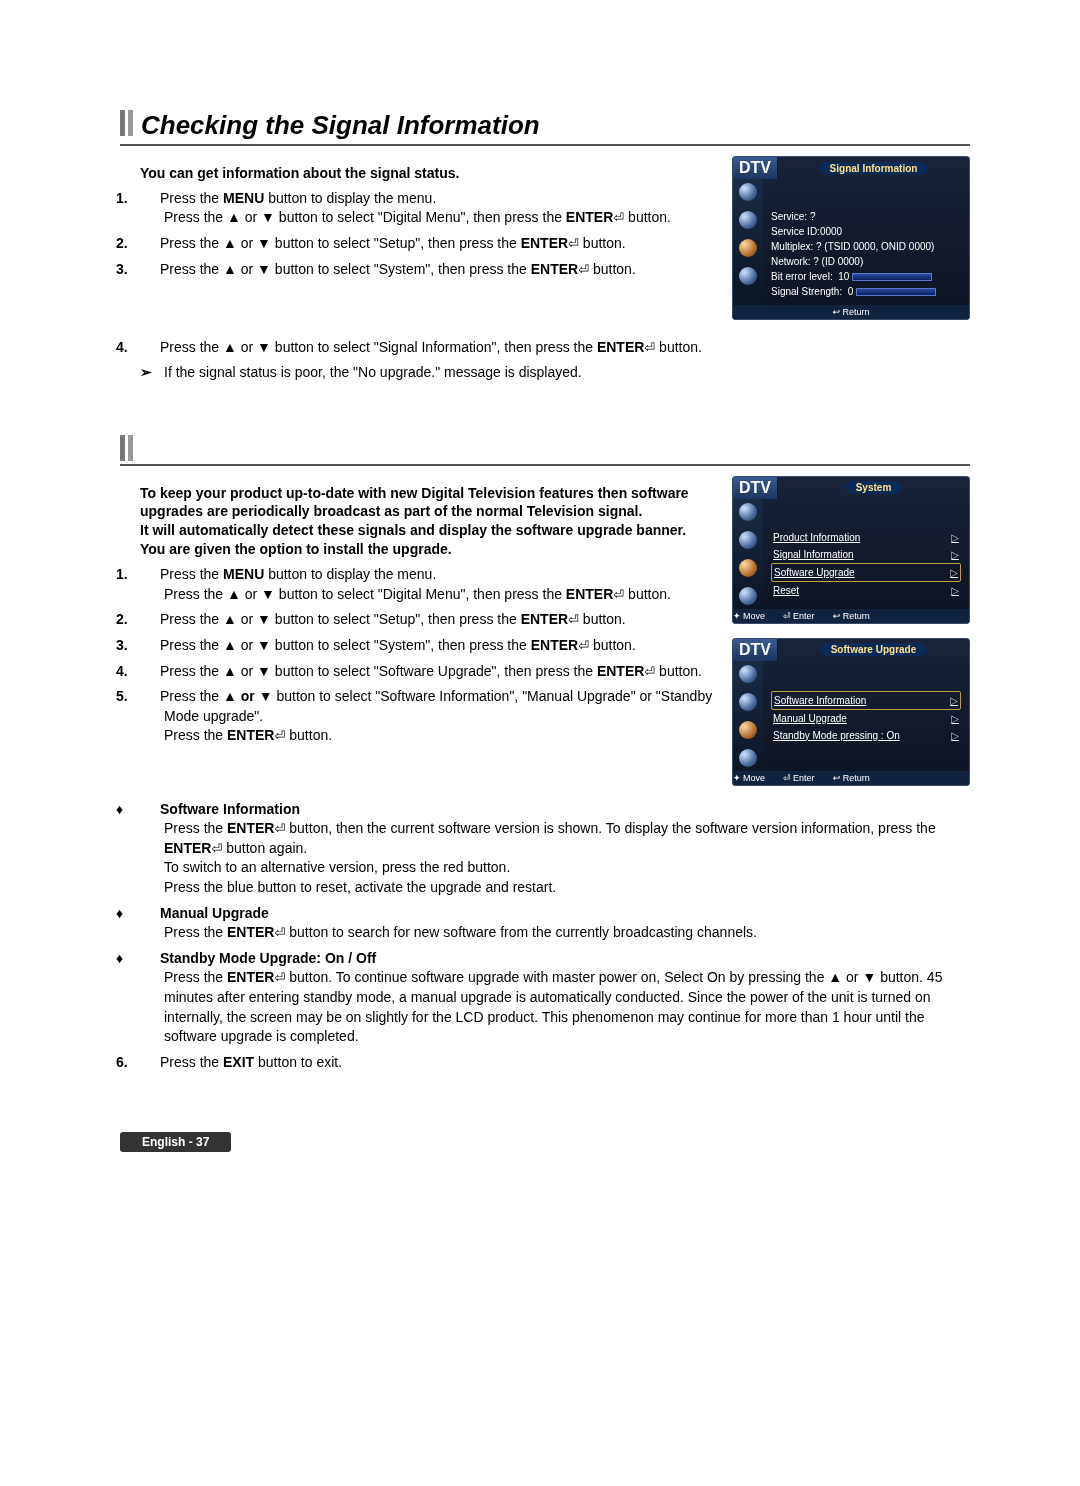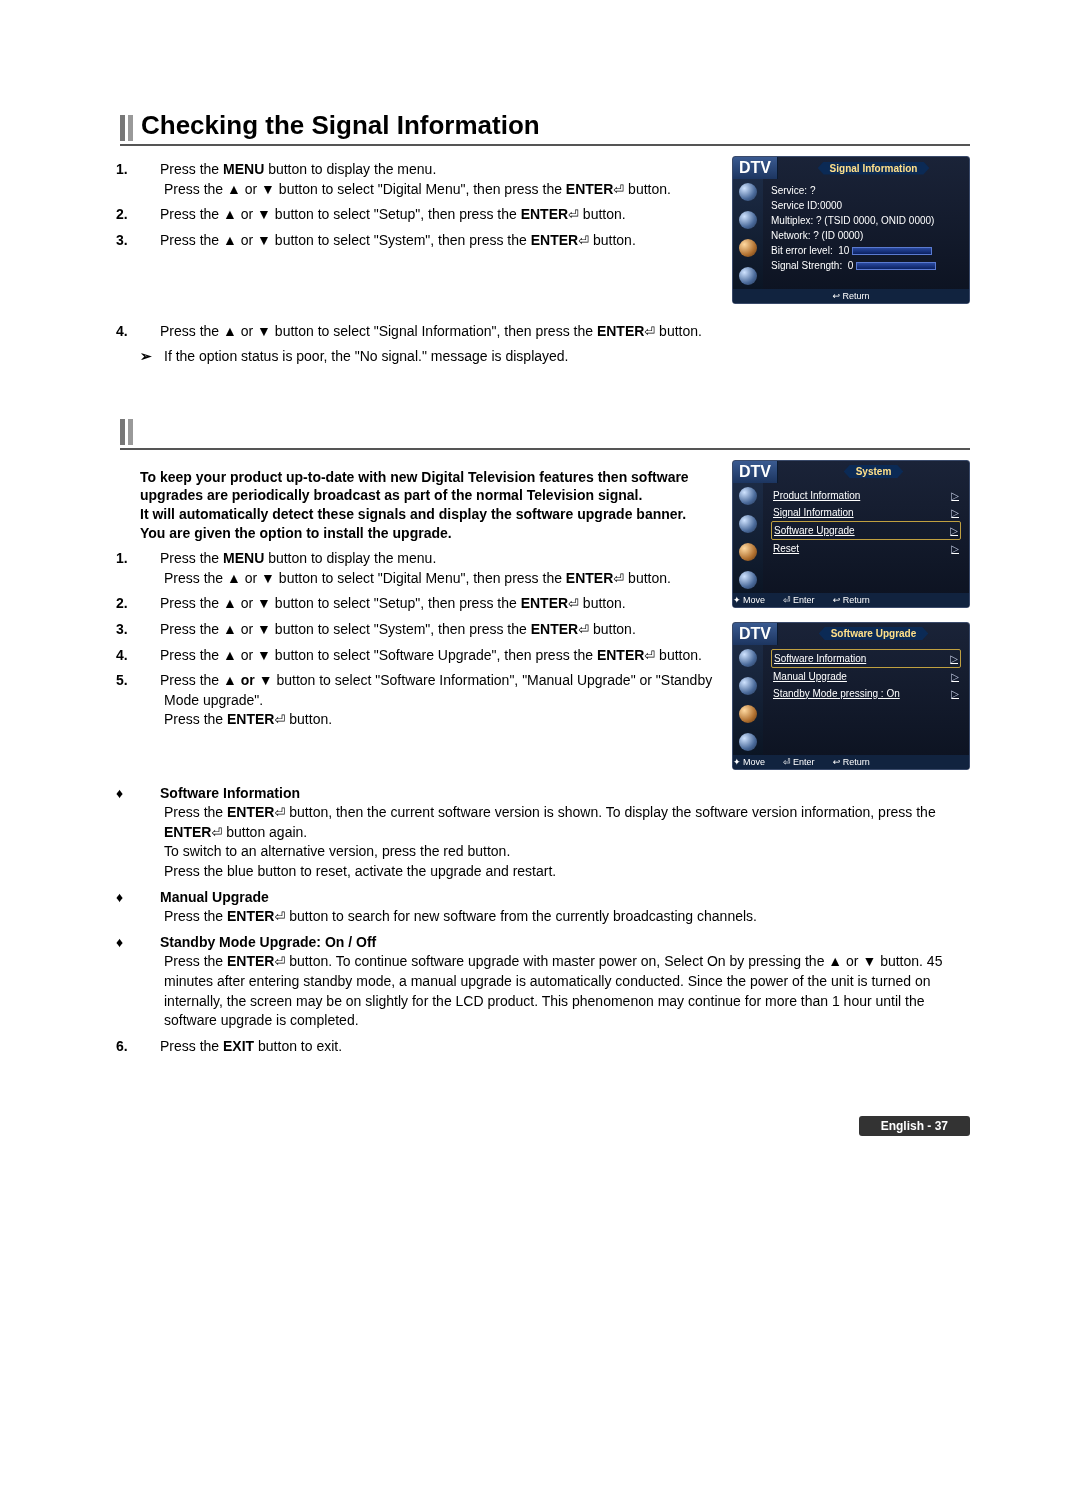--- a/index.html
+++ b/index.html
@@ -1,18 +1,18 @@
 <!DOCTYPE html>
 <html><head>
 <meta charset="utf-8">
 <style>
   * { box-sizing: border-box; margin: 0; padding: 0; }
   body { background: #fff; font-family: Arial, Helvetica, sans-serif; color: #000; width: 1080px; }
   .page { padding: 110px 110px 40px 120px; position: relative; }
-  .section-header { display: flex; align-items: flex-end; gap: 8px; margin-bottom: 10px; border-bottom: 2px solid #555; padding-bottom: 3px; }
+  .section-header { display: flex; align-items: flex-start; gap: 8px; margin-bottom: 10px; border-bottom: 2px solid #555; padding-bottom: 3px; font-style: italic; }
   .header-bars { display: flex; gap: 3px; }
   .header-bars span { width: 5px; height: 26px; background: #999; display: block; }
   .header-bars span:first-child { background: #777; }
   h1 { font-size: 26px; font-weight: bold; }
   .intro { font-size: 14px; font-weight: bold; margin: 8px 0 6px 20px; line-height: 1.35; }
   .content-row { display: flex; gap: 18px; align-items: flex-start; }
   .text-col { flex: 1 1 auto; }
   ol { list-style: none; padding-left: 20px; margin-top: 4px; }
   ol li { font-size: 14px; line-height: 1.4; margin-bottom: 6px; padding-left: 24px; text-indent: -24px; }
   ol li .num { display: inline-block; width: 20px; font-weight: bold; }
@@ -26,46 +26,47 @@
   .osd { width: 238px; flex: 0 0 238px; font-size: 10px; color: #fff; }
   .osd-block { border: 1px solid #3a4a6a; border-radius: 3px; overflow: hidden; margin-bottom: 14px; background: linear-gradient(#1a2338,#0c1220); }
   .osd-top { display: flex; }
   .osd-tab { background: linear-gradient(#3a5a90,#1c3560); padding: 2px 6px; font-weight: bold; font-size: 16px; border-right: 1px solid #0a1a30; }
   .osd-title-wrap { flex: 1; display: flex; justify-content: center; align-items: center; position: relative; }
   .osd-title { background: #0b2a55; color: #ffe08a; font-weight: bold; font-size: 10px; padding: 1px 12px; border-radius: 2px; clip-path: polygon(6px 0, calc(100% - 6px) 0, 100% 50%, calc(100% - 6px) 100%, 6px 100%, 0 50%); }
   .osd-body { display: flex; min-height: 108px; }
   .osd-side { width: 30px; background: linear-gradient(#1c2b45,#0b1524); display: flex; flex-direction: column; align-items: center; padding: 4px 0; gap: 10px; }
   .side-icon { width: 18px; height: 18px; border-radius: 50%; background: radial-gradient(circle at 30% 30%, #cfe3ff, #4a6a9a 60%, #213250); }
   .side-icon.warm { background: radial-gradient(circle at 30% 30%, #ffd9a0, #b07030 60%, #5a3210); }
-  .osd-main { flex: 1; padding: 4px 8px 6px 8px; font-size: 10px; line-height: 1.5; }
+  .osd-main { flex: 1; padding: 4px 8px 6px 8px; font-size: 10px; line-height: 1.5; margin-top: 26px; }
   .osd-row { display: flex; justify-content: space-between; align-items: center; padding: 1px 2px; text-decoration: underline; }
   .osd-row.sel { border: 1px solid #c0a040; border-radius: 2px; }
   .arrow-r { color: #c0c8e0; }
   .bar { display: inline-block; height: 8px; background: linear-gradient(#2a4aa0,#0a2060); border: 1px solid #5a7ad0; vertical-align: middle; }
   .osd-foot { background: #11233f; display: flex; gap: 18px; padding: 2px 0; font-size: 9px; }
   .osd-foot.single { justify-content: center; }
 
-  .page-foot { text-align: right; margin-top: 60px; }
+  .page-foot { text-align: left; margin-top: 60px; }
   .page-foot-pill { display: inline-block; background: #333; color: #fff; font-size: 12px; font-weight: bold; padding: 3px 22px; border-radius: 3px; }
 </style>
 </head>
 <body>
 
 <div class="page">
 
   <div class="section-header">
     <div class="header-bars">
         <span></span>
         <span></span>
       </div>
     <h1>Checking the Signal Information</h1>
   </div>
 
   <div class="content-row">
     <div class="text-col">
+      <p class="intro">You can get information about the signal status.</p>
       <ol>
         <li><span class="num">1.</span>Press the <b>MENU</b> button to display the menu.<br>Press the ▲ or ▼ button to select "Digital Menu", then press the <b>ENTER</b><span class="enter-glyph">⏎</span> button.</li>
         <li><span class="num">2.</span>Press the ▲ or ▼ button to select "Setup", then press the <b>ENTER</b><span class="enter-glyph">⏎</span> button.</li>
         <li><span class="num">3.</span>Press the ▲ or ▼ button to select "System", then press the <b>ENTER</b><span class="enter-glyph">⏎</span> button.</li>
       </ol>
     </div>
 
     <div class="osd">
       <div class="osd-block">
         <div class="osd-top">
@@ -95,21 +96,21 @@
         </div>
       </div>
     </div>
   </div>
 
   <ol style="padding-left:20px;">
     <li><span class="num">4.</span>Press the ▲ or ▼ button to select "Signal Information", then press the <b>ENTER</b><span class="enter-glyph">⏎</span> button.</li>
   </ol>
   <div class="note-line">
       <span class="note-icon">➢</span>
-      <span>If the option status is poor, the "No signal." message is displayed.</span>
+      <span>If the signal status is poor, the "No upgrade." message is displayed.</span>
     </div>
 
   <div style="height:55px"></div>
 
   <div class="section-header">
     <div class="header-bars">
         <span></span>
         <span></span>
       </div>
   </div>

